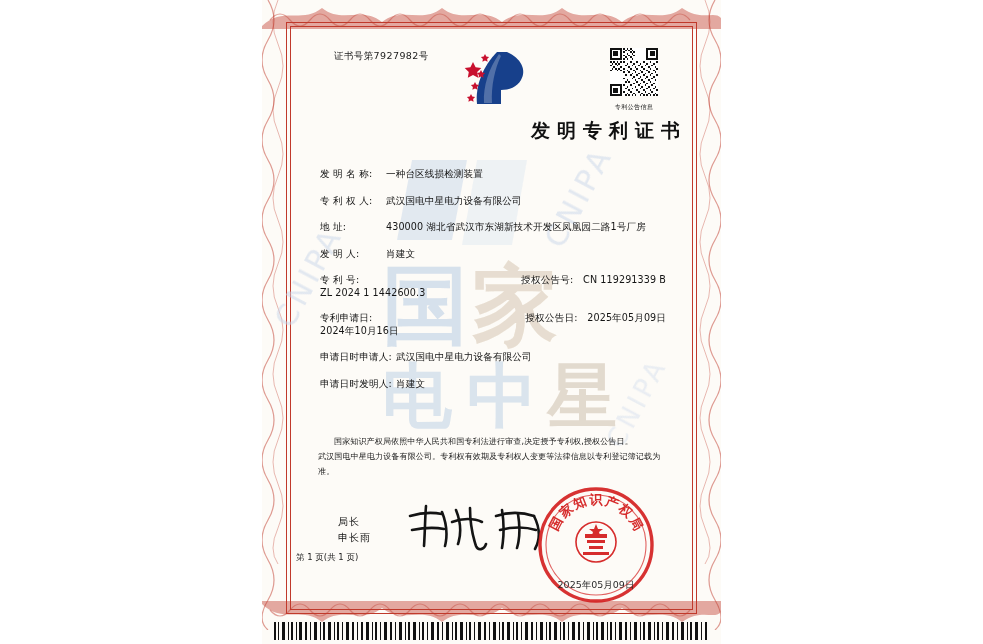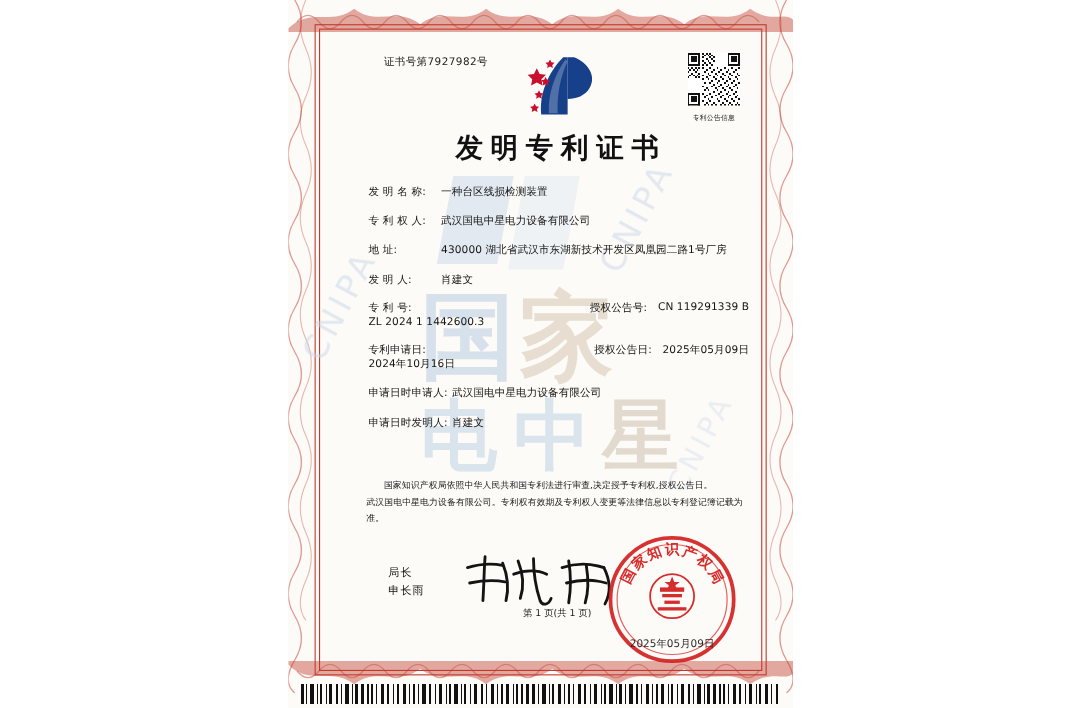--- a/index.html
+++ b/index.html
@@ -52,21 +52,21 @@
     position: absolute;
     left: 0; top: 120px;
     width: 459px; height: 360px;
     pointer-events: none;
     opacity: 0.95;
   }
 
   
   .content {
     position: absolute;
-    left: 49px; top: 32px;
+    left: 34px; top: 32px;
     width: 391px; height: 572px;
     color: #1a1a1a;
   }
 
   .cert-no {
     position: absolute;
     left: 38px; top: 18px;
     font-size: 9.5px;
     letter-spacing: 0.4px;
     color: #1a1a1a;
@@ -97,23 +97,23 @@
     font-size: 6.2px;
     color: #222;
     letter-spacing: 0.2px;
     white-space: nowrap;
   }
 
   .title {
     position: absolute;
     left: 0; top: 86px;
     width: 391px;
-    text-align: center;
+    text-align: right;
     font-family: Liberation Sans, sans-serif;
-    font-size: 25px;
+    font-size: 19px;
     font-weight: bold;
     letter-spacing: 7px;
     color: #111;
     text-indent: 7px;
   }
 
   
   .fields {
     position: absolute;
     left: 24px; top: 136px;
@@ -172,21 +172,21 @@
   .seal {
     position: absolute;
     right: 30px; top: 452px;
     width: 122px; height: 122px;
   }
 
   .page-foot {
     position: absolute;
     left: 0; bottom: 40px;
     width: 391px;
-    text-align: center;
+    text-align: left;
     font-size: 8.5px;
     color: #1a1a1a;
   }
 
   
   .barcode {
     position: absolute;
     left: 0px; bottom: 2px;
     width: 459px; height: 22px;
   }

